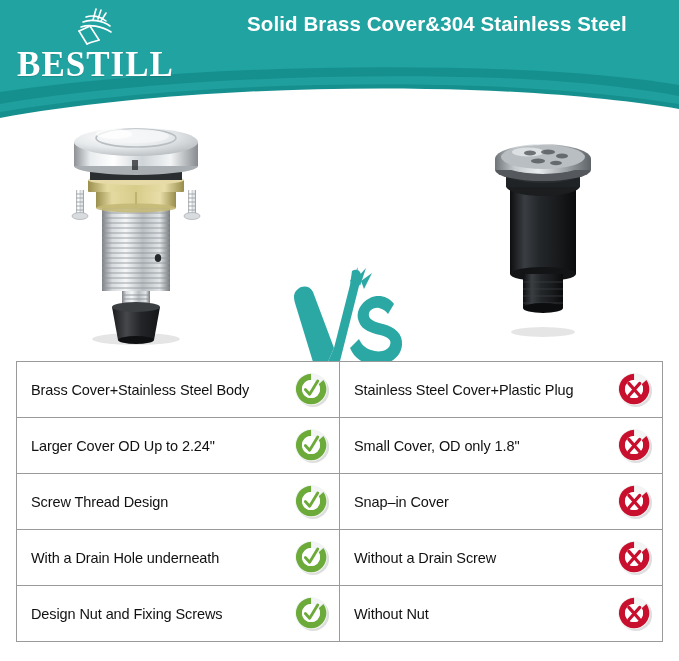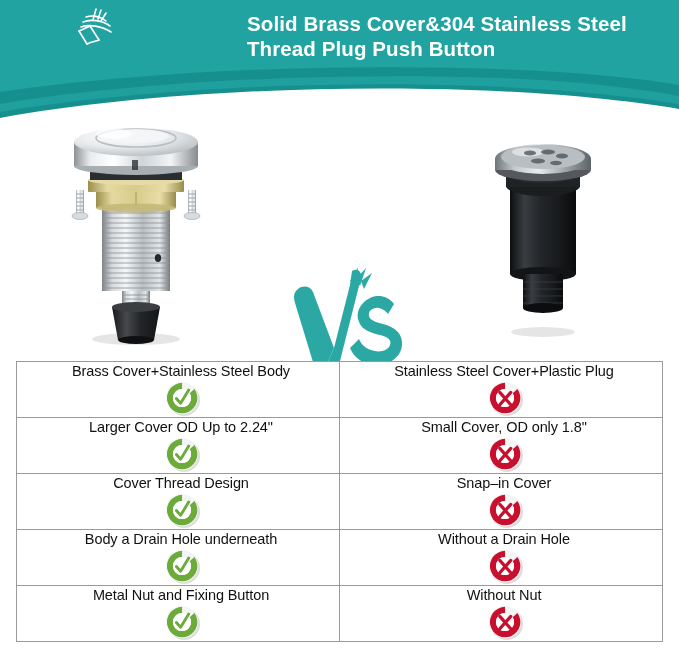--- a/index.html
+++ b/index.html
@@ -65,21 +65,21 @@
   }
   #compare-table td{
     border:1px solid #9a9a9a;
     height:55px;
     padding:0 8px 0 14px;
     background:#ffffff;
     vertical-align:middle;
   }
   .cell-inner{
     display:flex;align-items:center;justify-content:space-between;
-    width:100%;height:55px;flex-direction:column;
+    width:100%;height:55px;
   }
   .cell-text{
     font-size:14.5px;
     color:#111111;
     line-height:18px;
     white-space:nowrap;
     letter-spacing:-.1px;
   }
   .badge{width:38px;height:38px;flex:0 0 38px;margin-left:4px;}
 </style>
@@ -102,25 +102,25 @@
         <path d="M40,7 L35,15"></path>
         <path d="M20,11 C26,9 34,10 40,15"></path>
         <path d="M17,16 C24,13 36,14 44,20"></path>
         <path d="M15,21 C23,18 36,20 45,26"></path>
         <path d="M13,25 L21,38"></path>
         <path d="M24,20 L33,34"></path>
         <path d="M13,25 C17,23 22,21 24,20"></path>
         <path d="M21,38 C25,36 30,35 33,34"></path>
       </g>
     </svg>
+    <div id="logo-word">BESTILL</div>
   </div>
 
   <div id="title-block">
     <div class="title-line">Solid Brass Cover&amp;304 Stainless Steel</div>
-    <div class="title-line">Thread Plug Push Button</div>
   </div>
 </div>
 
 <div id="products">
 
   <svg class="product" id="product-left" viewBox="0 0 180 240">
     <defs>
       <linearGradient id="chrome" x1="0" y1="0" x2="1" y2="0">
         <stop offset="0" stop-color="#8d9195"></stop>
         <stop offset="0.13" stop-color="#e9ecee"></stop>
@@ -345,21 +345,21 @@
             <circle cx="19" cy="19" r="9.5" fill="#ffffff"></circle>
             <path d="M13.5,13 L25,26 M25,13 L13.5,26" fill="none" stroke="#C8102E" stroke-width="3.4" stroke-linecap="round"></path>
           </svg>
         </div>
       </td>
     </tr>
 
     <tr>
       <td>
         <div class="cell-inner">
-          <span class="cell-text">Cover Thread Design</span>
+          <span class="cell-text">Screw Thread Design</span>
           <svg class="badge" viewBox="0 0 40 40">
             <circle cx="21" cy="21" r="17" fill="#000" opacity="0.13"></circle>
             <circle cx="19" cy="19" r="17" fill="#f3f4f4"></circle>
             <path d="M19,3 a16,16 0 1,0 13,6.5 L27,14 a9.5,9.5 0 1,1 -8,-4.5 Z" fill="#6CAB3A"></path>
             <circle cx="19" cy="19" r="9.5" fill="#ffffff"></circle>
             <path d="M13,19.5 L17.5,24.5 L26,10.5" fill="none" stroke="#6CAB3A" stroke-width="3" stroke-linecap="round" stroke-linejoin="round"></path>
           </svg>
         </div>
       </td>
       <td>
@@ -372,48 +372,48 @@
             <circle cx="19" cy="19" r="9.5" fill="#ffffff"></circle>
             <path d="M13.5,13 L25,26 M25,13 L13.5,26" fill="none" stroke="#C8102E" stroke-width="3.4" stroke-linecap="round"></path>
           </svg>
         </div>
       </td>
     </tr>
 
     <tr>
       <td>
         <div class="cell-inner">
-          <span class="cell-text">Body a Drain Hole underneath</span>
+          <span class="cell-text">With a Drain Hole underneath</span>
           <svg class="badge" viewBox="0 0 40 40">
             <circle cx="21" cy="21" r="17" fill="#000" opacity="0.13"></circle>
             <circle cx="19" cy="19" r="17" fill="#f3f4f4"></circle>
             <path d="M19,3 a16,16 0 1,0 13,6.5 L27,14 a9.5,9.5 0 1,1 -8,-4.5 Z" fill="#6CAB3A"></path>
             <circle cx="19" cy="19" r="9.5" fill="#ffffff"></circle>
             <path d="M13,19.5 L17.5,24.5 L26,10.5" fill="none" stroke="#6CAB3A" stroke-width="3" stroke-linecap="round" stroke-linejoin="round"></path>
           </svg>
         </div>
       </td>
       <td>
         <div class="cell-inner">
-          <span class="cell-text">Without a Drain Hole</span>
+          <span class="cell-text">Without a Drain Screw</span>
           <svg class="badge" viewBox="0 0 40 40">
             <circle cx="21" cy="21" r="17" fill="#000" opacity="0.13"></circle>
             <circle cx="19" cy="19" r="17" fill="#f3f4f4"></circle>
             <path d="M19,3 a16,16 0 1,0 13,6.5 L27,14 a9.5,9.5 0 1,1 -8,-4.5 Z" fill="#C8102E"></path>
             <circle cx="19" cy="19" r="9.5" fill="#ffffff"></circle>
             <path d="M13.5,13 L25,26 M25,13 L13.5,26" fill="none" stroke="#C8102E" stroke-width="3.4" stroke-linecap="round"></path>
           </svg>
         </div>
       </td>
     </tr>
 
     <tr>
       <td>
         <div class="cell-inner">
-          <span class="cell-text">Metal Nut and Fixing Button</span>
+          <span class="cell-text">Design Nut and Fixing Screws</span>
           <svg class="badge" viewBox="0 0 40 40">
             <circle cx="21" cy="21" r="17" fill="#000" opacity="0.13"></circle>
             <circle cx="19" cy="19" r="17" fill="#f3f4f4"></circle>
             <path d="M19,3 a16,16 0 1,0 13,6.5 L27,14 a9.5,9.5 0 1,1 -8,-4.5 Z" fill="#6CAB3A"></path>
             <circle cx="19" cy="19" r="9.5" fill="#ffffff"></circle>
             <path d="M13,19.5 L17.5,24.5 L26,10.5" fill="none" stroke="#6CAB3A" stroke-width="3" stroke-linecap="round" stroke-linejoin="round"></path>
           </svg>
         </div>
       </td>
       <td>

